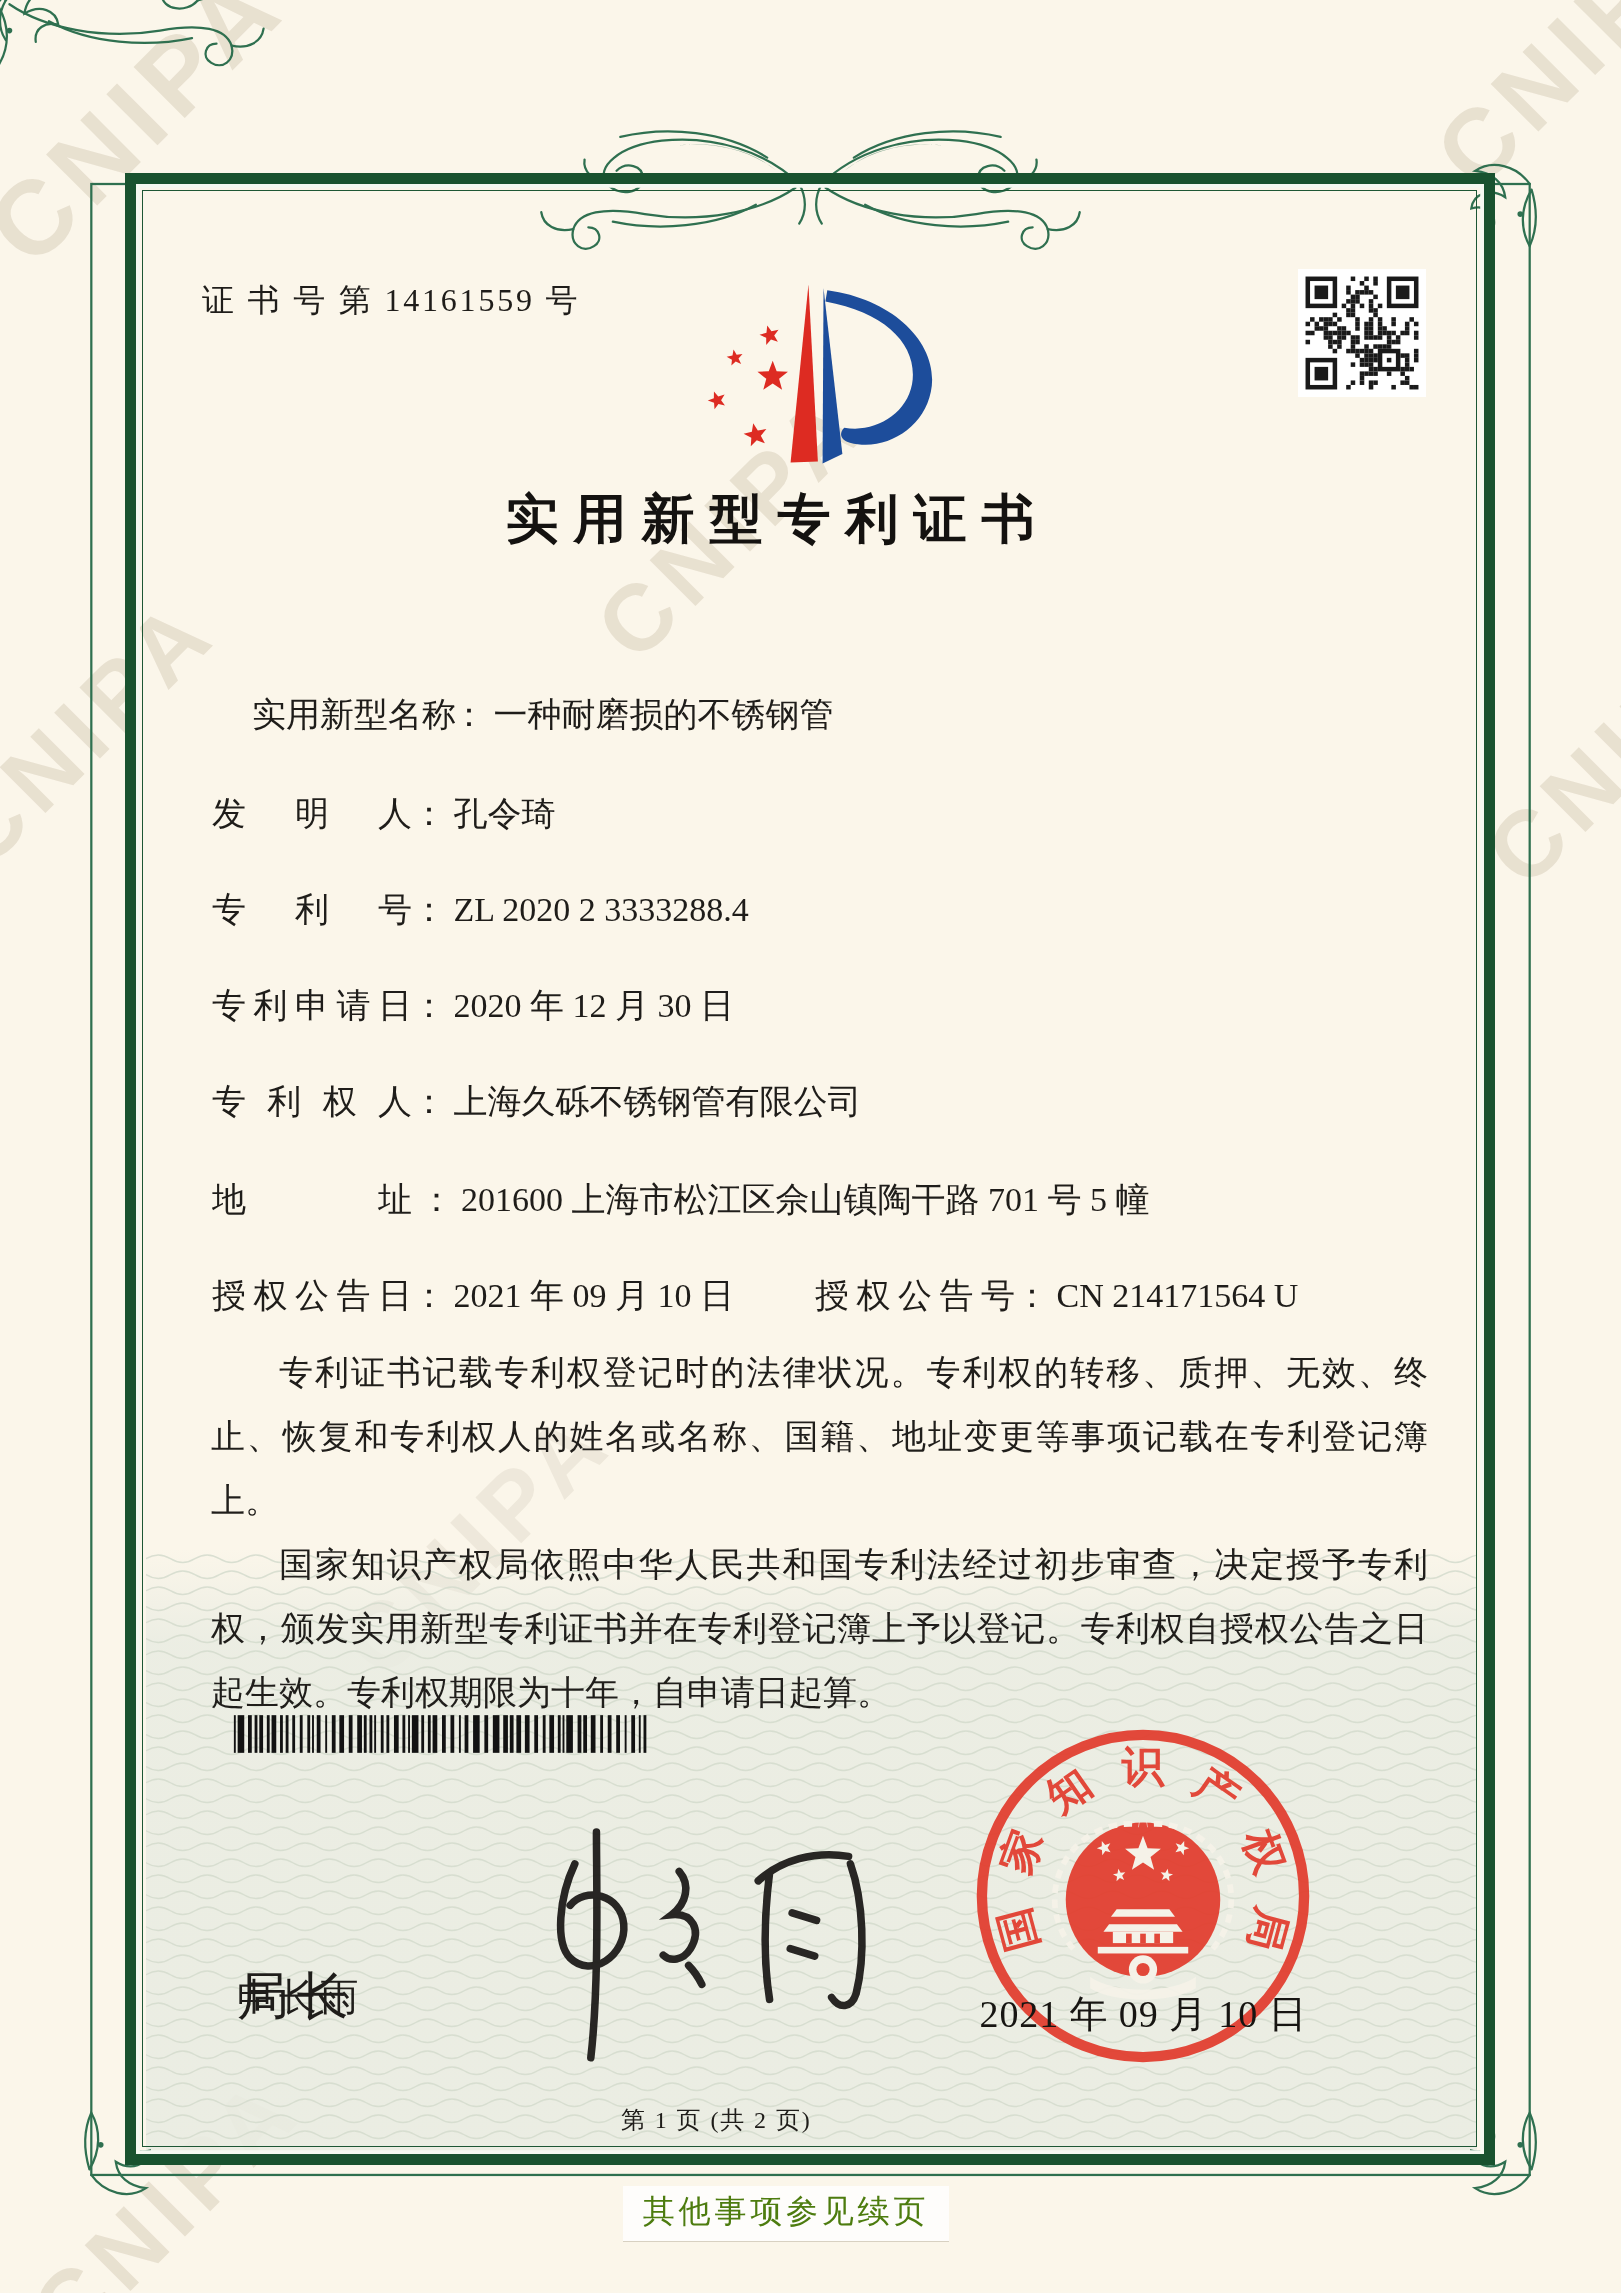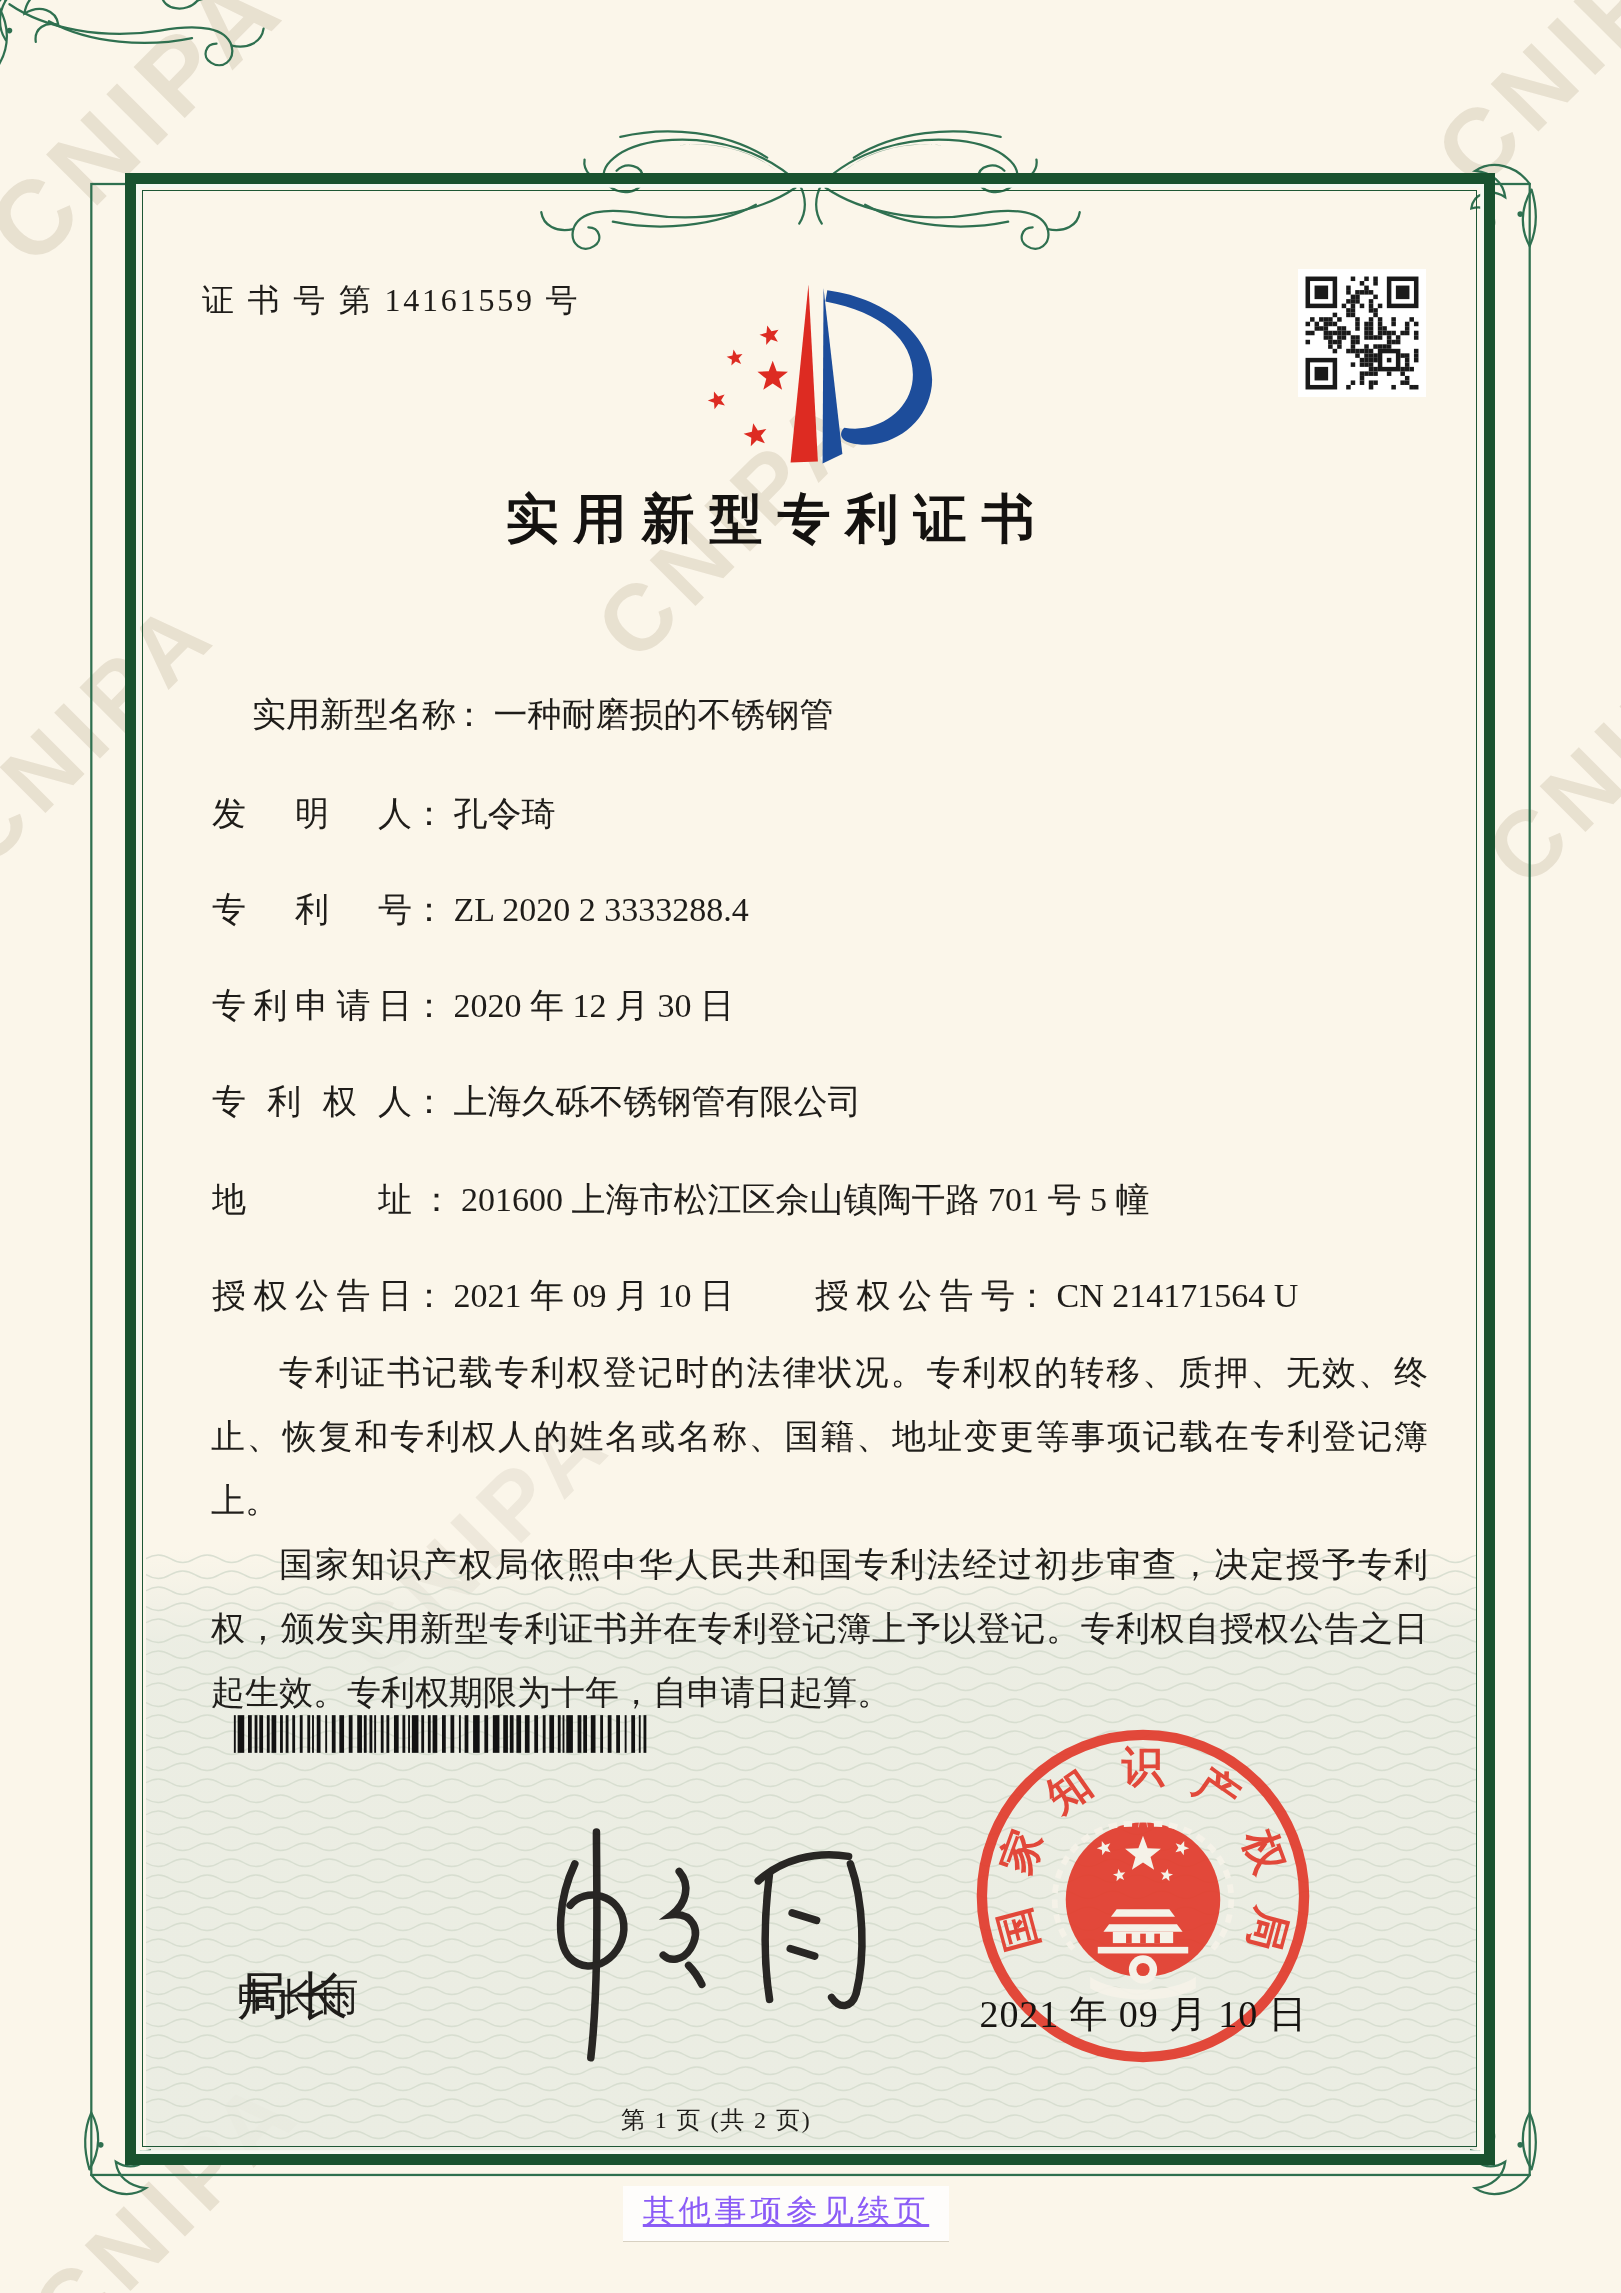--- a/index.html
+++ b/index.html
@@ -45,21 +45,21 @@
               font-family:Liberation Sans, sans-serif;}
   .comm-name{position:absolute;left:237px;top:1972px;font-size:38px;letter-spacing:3.8px;
              font-family:"Liberation Sans","DejaVu Sans",sans-serif;}
   .sig-svg{position:absolute;left:476px;top:1815px;}
   .seal-svg{position:absolute;left:964px;top:1717px;opacity:.92;}
   .seal-date{position:absolute;left:960px;top:1989px;width:367px;text-align:center;
              font-size:38px;letter-spacing:0.9px;color:#171512;z-index:3;}
   .page-info{position:absolute;left:621px;top:2104px;width:311px;text-align:left;font-size:24px;letter-spacing:1.9px;}
   .footer-note{position:absolute;left:623px;top:2186px;width:311px;text-align:center;font-size:32px;
                letter-spacing:3.8px;background:rgba(255,255,255,.78);padding:3.8px 7.5px 7.5px 7.5px;
-               border-bottom:1.9px solid #d8d1c2;color:#8b5cf6;text-decoration:underline;}
+               border-bottom:1.9px solid #d8d1c2;color:#4d7c0f;}
 </style>
 </head>
 <body>
 
 <div class="page">
 
   <span class="wm wm1">CNIPA</span>
   <span class="wm wm2">CNIPA</span>
   <span class="wm wm3">CNIPA</span>
   <span class="wm wm4">CNIPA</span>

